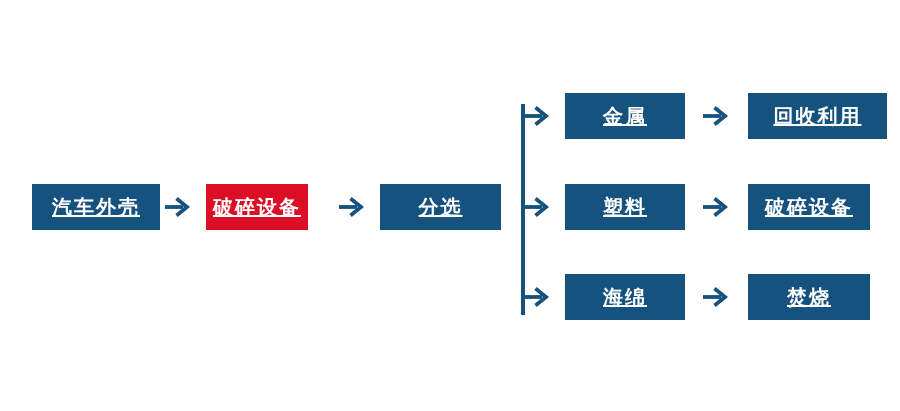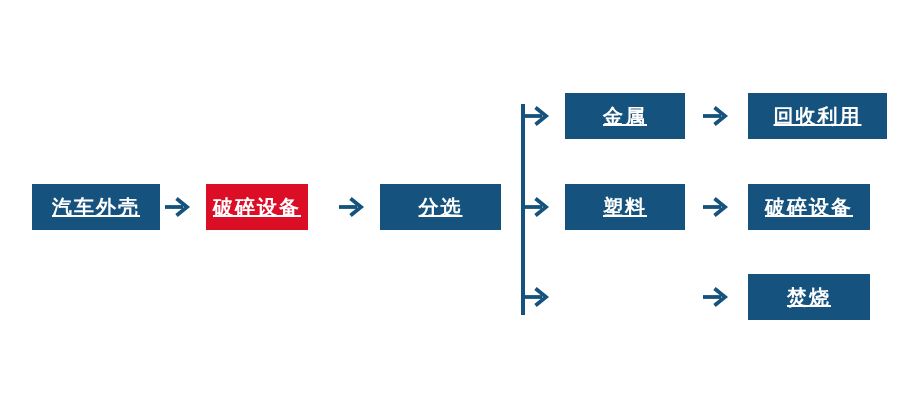--- a/index.html
+++ b/index.html
@@ -126,20 +126,21 @@
     </svg>
   </span>
   <div class="node n-out1">破碎设备</div>
 
   <span class="arrow a-b2">
     <svg width="30" height="24" viewBox="0 0 30 24">
       <path d="M1 12 H19" stroke="var(--arrow)" stroke-width="3.8" fill="none"></path>
       <path d="M12.5 3.5 L23 12 L12.5 20.5" stroke="var(--arrow)" stroke-width="3.8" fill="none" stroke-linejoin="miter"></path>
     </svg>
   </span>
+  <div class="node n-mat2">海绵</div>
   <span class="arrow a-o2">
     <svg width="30" height="24" viewBox="0 0 30 24">
       <path d="M1 12 H19" stroke="var(--arrow)" stroke-width="3.8" fill="none"></path>
       <path d="M12.5 3.5 L23 12 L12.5 20.5" stroke="var(--arrow)" stroke-width="3.8" fill="none" stroke-linejoin="miter"></path>
     </svg>
   </span>
   <div class="node n-out2">焚烧</div>
 
 </div>
 

